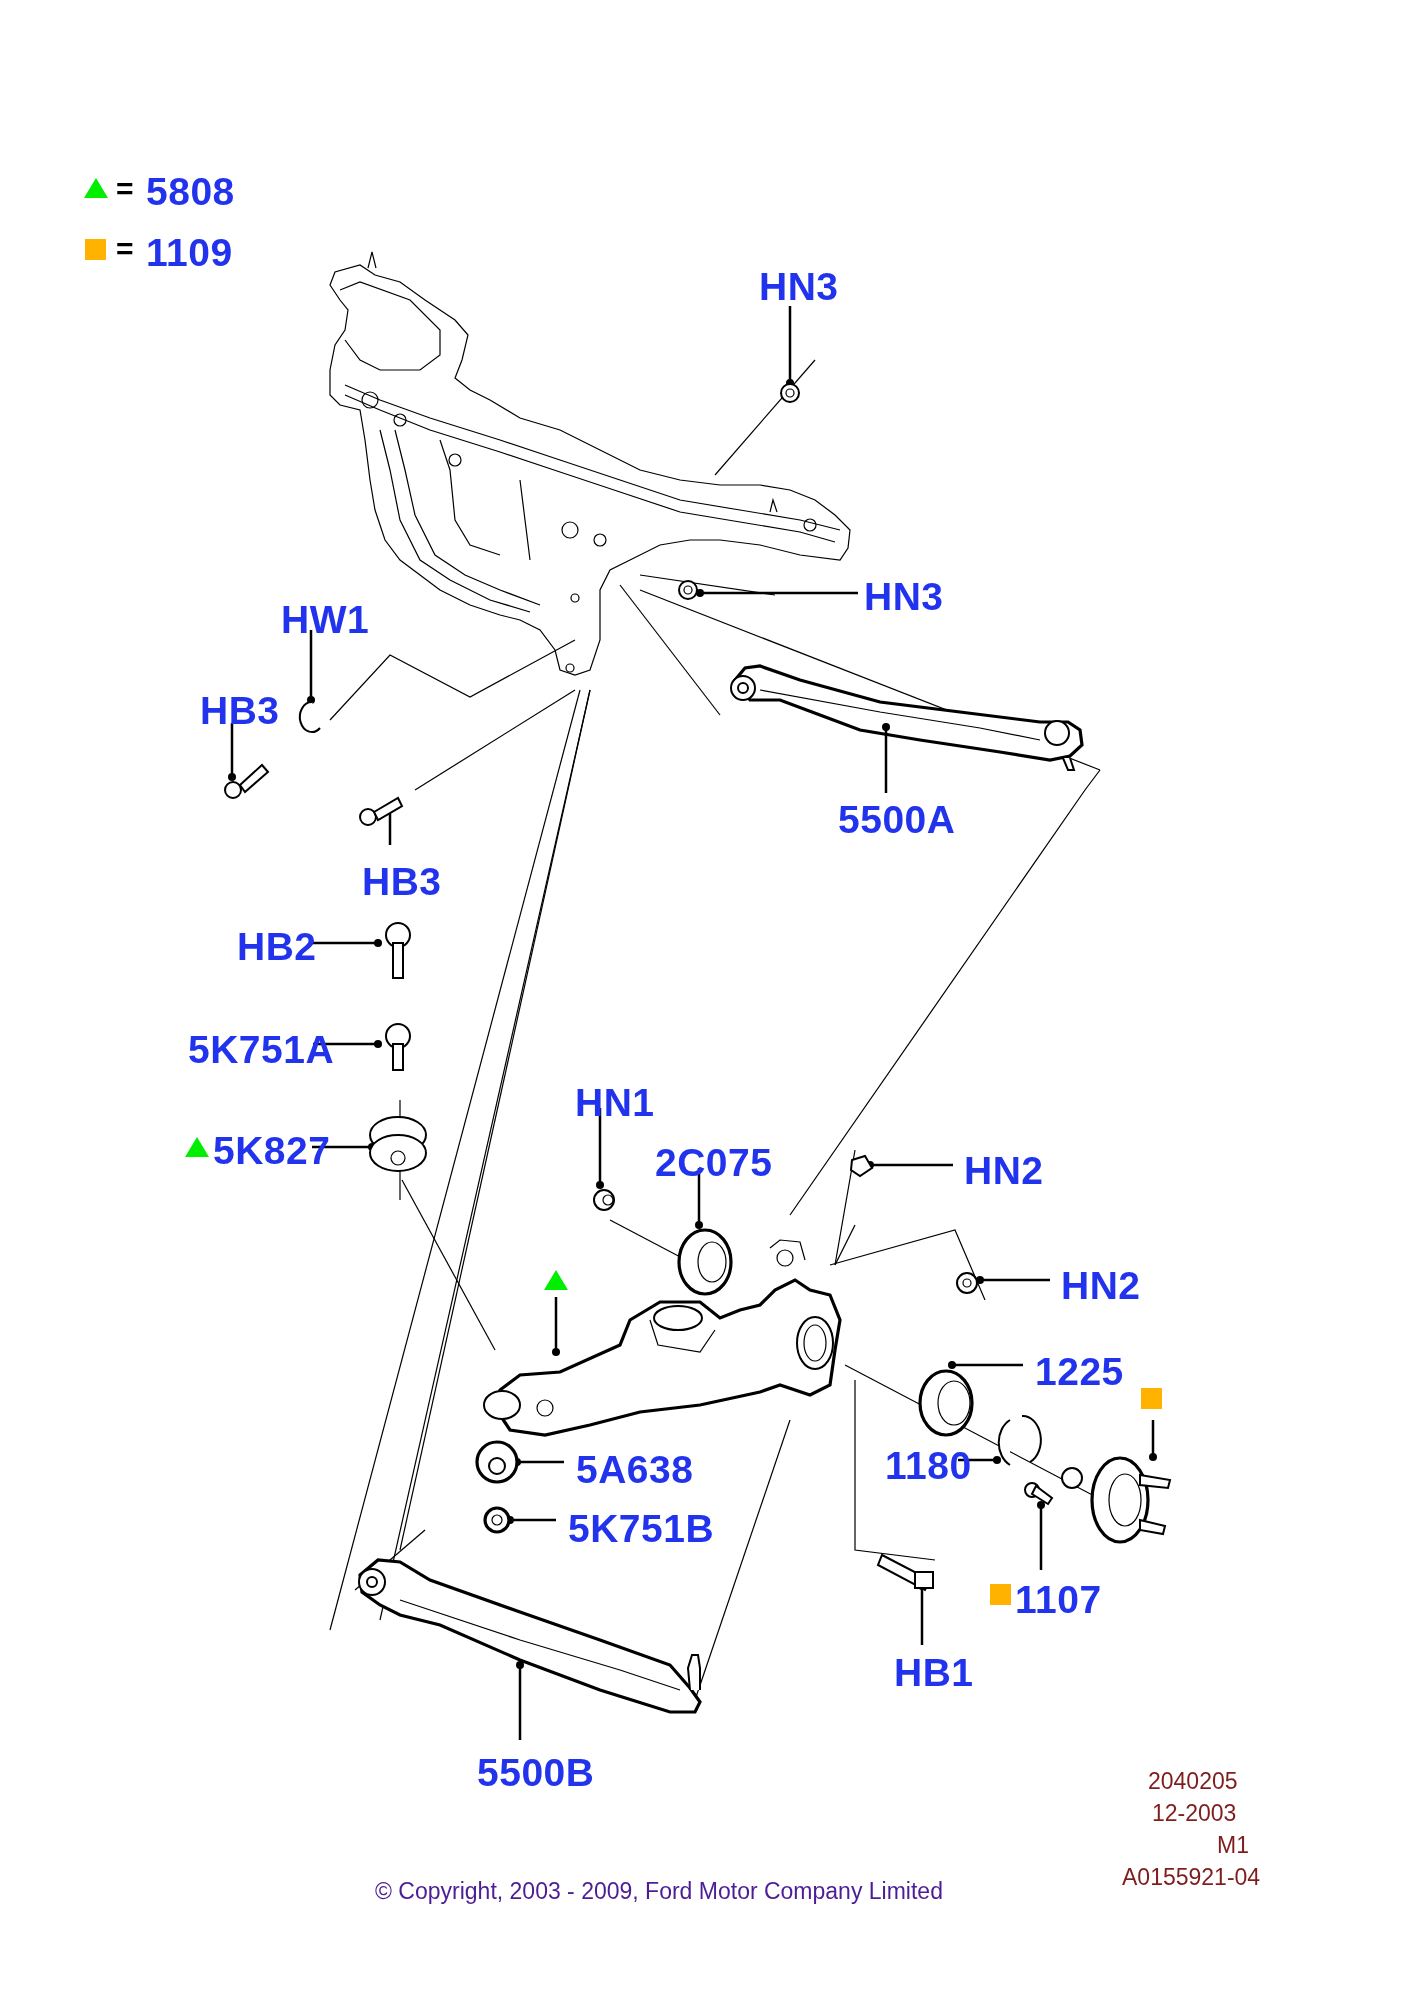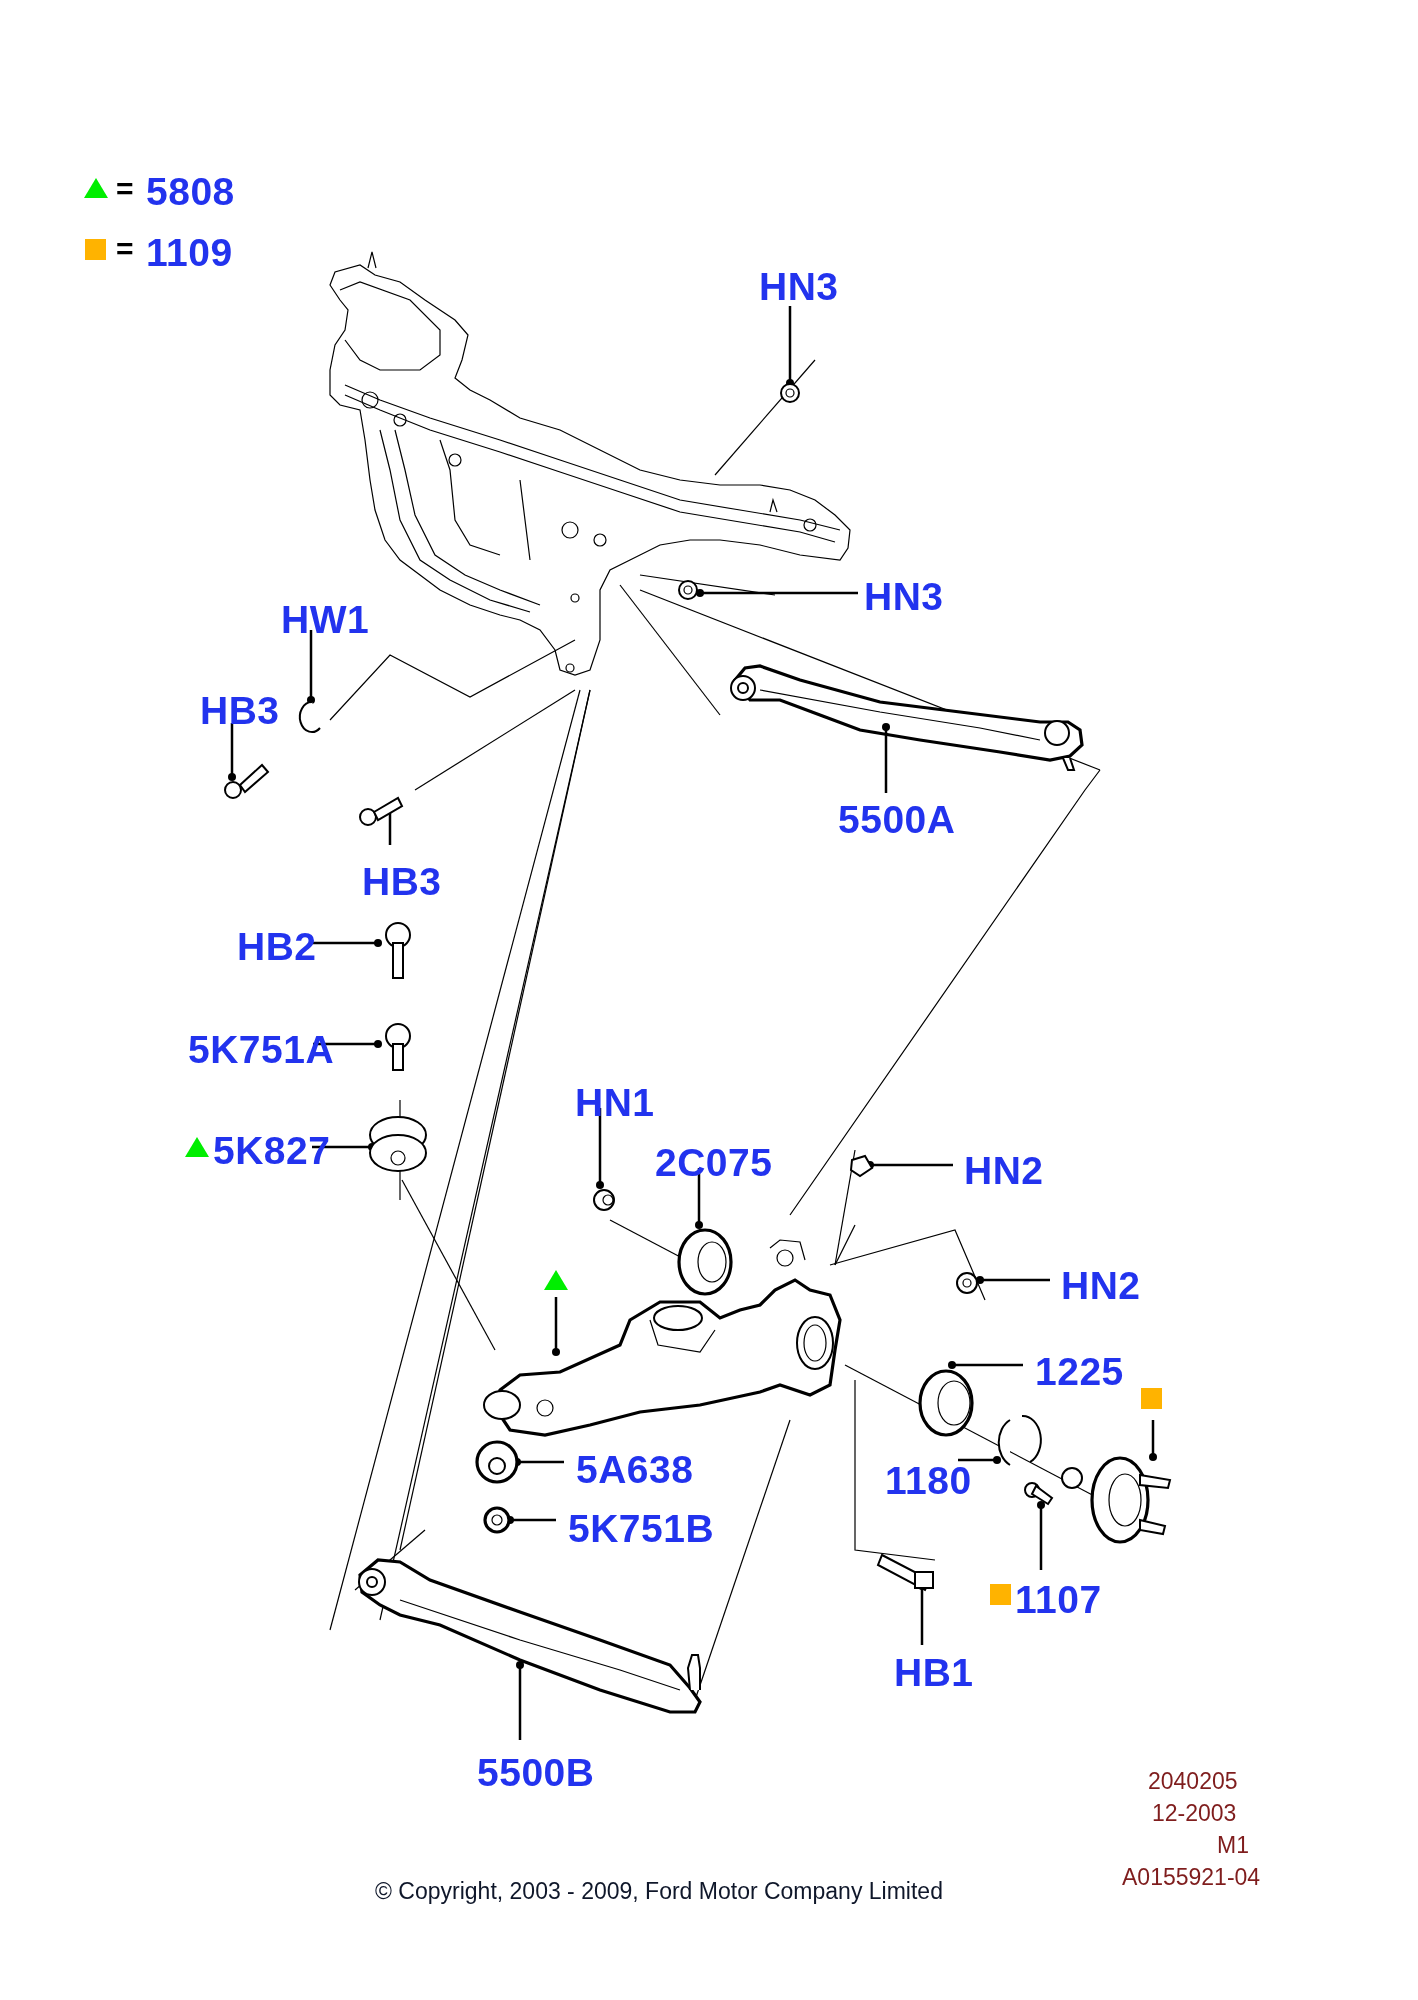--- a/index.html
+++ b/index.html
@@ -8,21 +8,21 @@
   #diagram { position: absolute; left: 0; top: 0; width: 1418px; height: 2000px; }
   .lbl { position: absolute; color: #2233ee; font-weight: bold; font-size: 39px;
          font-family: "Liberation Sans", sans-serif; white-space: nowrap; line-height: 1; letter-spacing: 0.5px; }
   .eq { position: absolute; color: #000; font-weight: bold; font-size: 30px; line-height: 1;
         font-family: "Liberation Sans", sans-serif; }
   .tri { position: absolute; width: 0; height: 0; border-left: 12px solid transparent;
          border-right: 12px solid transparent; border-bottom: 20px solid #00ee00; }
   .sq { position: absolute; width: 21px; height: 21px; background: #ffb300; }
   .meta { position: absolute; color: #7f1d1d; font-size: 23px; line-height: 1;
           font-family: "Liberation Sans", sans-serif; text-align: right; white-space: nowrap; }
-  .copy { position: absolute; left: 375px; top: 1880px; color: #0f172a; font-size: 23px;
+  .copy { position: absolute; left: 375px; top: 1880px; color: #4c1d95; font-size: 23px;
           font-family: "Liberation Sans", sans-serif; white-space: nowrap; line-height: 1; }
   svg .thin { stroke: #000; stroke-width: 1.2; fill: none; }
   svg .med { stroke: #000; stroke-width: 2; fill: #fff; }
   svg .thick { stroke: #000; stroke-width: 3.2; fill: #fff; }
   svg .lead { stroke: #000; stroke-width: 2.5; fill: none; }
   svg .dot { fill: #000; }
 </style>
 </head>
 <body>
 
@@ -268,21 +268,21 @@
 <span class="lbl" style="left:237px; top:927px;">HB2</span>
 <span class="lbl" style="left:188px; top:1030px;">5K751A</span>
 <div class="tri" style="left:185px; top:1137px;"></div>
 <span class="lbl" style="left:213px; top:1131px;text-align:center;">5K827</span>
 <span class="lbl" style="left:575px; top:1083px;">HN1</span>
 <span class="lbl" style="left:655px; top:1143px;">2C075</span>
 <span class="lbl" style="left:964px; top:1151px;">HN2</span>
 <span class="lbl" style="left:1061px; top:1266px;">HN2</span>
 <div class="tri" style="left:544px; top:1270px;"></div>
 <span class="lbl" style="left:1035px; top:1352px;">1225</span>
-<span class="lbl" style="left:885px; top:1446px;margin-top:15px;">1180</span>
+<span class="lbl" style="left:885px; top:1446px;">1180</span>
 <span class="lbl" style="left:576px; top:1450px;">5A638</span>
 <span class="lbl" style="left:568px; top:1509px;">5K751B</span>
 <div class="sq" style="left:1141px; top:1388px;"></div>
 <div class="sq" style="left:990px; top:1584px;"></div>
 <span class="lbl" style="left:1015px; top:1580px;">1107</span>
 <span class="lbl" style="left:894px; top:1653px;">HB1</span>
 <span class="lbl" style="left:477px; top:1753px;">5500B</span>
 
 <div>
   <span class="meta" style="left:1148px; top:1770px;">2040205</span>

